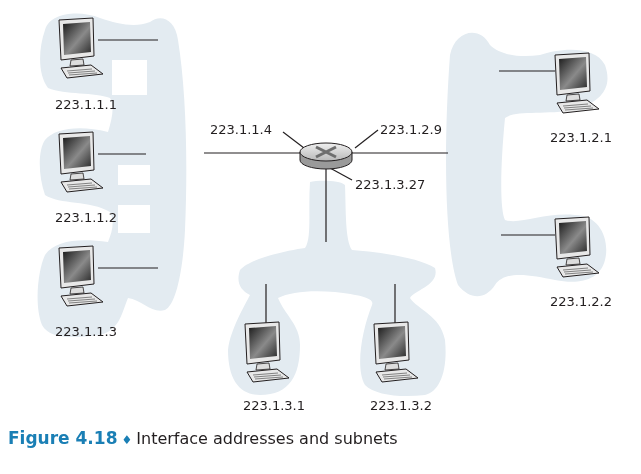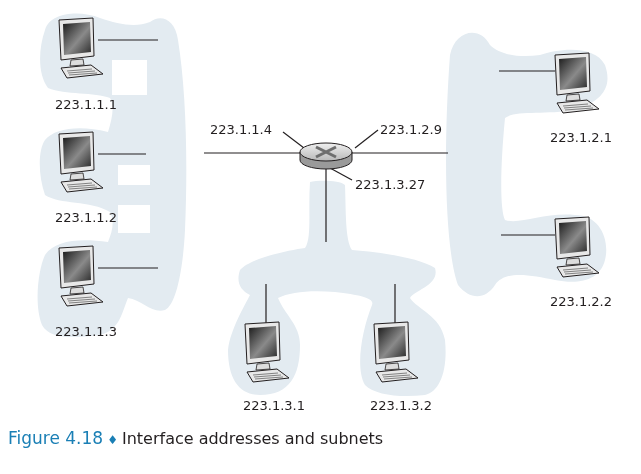--- a/index.html
+++ b/index.html
@@ -1,20 +1,20 @@
 <!DOCTYPE html>
 <html><head>
 <meta charset="utf-8">
 <style>
   html,body{margin:0;padding:0;background:#fff;}
   body{width:641px;height:474px;position:relative;overflow:hidden;font-family:"DejaVu Sans",sans-serif;}
   svg#diagram{position:absolute;left:0;top:0;}
   .lbl{font-family:"DejaVu Sans",sans-serif;font-size:13px;fill:#231f20;}
   .caption{position:absolute;left:8px;top:428px;font-size:16px;color:#231f20;font-family:"DejaVu Sans",sans-serif;white-space:nowrap;}
-  .caption .fig{color:#1a7fb5;font-weight:normal;font-size:17px;}
+  .caption .fig{color:#1a7fb5;font-weight:bold;font-size:17px;}
   .caption .dia{color:#1a7fb5;font-size:12px;margin:0 4px;}
 </style>
 </head>
 <body>
 
 <svg id="diagram" width="641" height="420" viewBox="0 0 641 420">
   <defs>
     <linearGradient id="scr" x1="0" y1="0" x2="1" y2="1">
       <stop offset="0" stop-color="#1a1a1a"></stop>
       <stop offset="0.55" stop-color="#8a8a8a"></stop>

